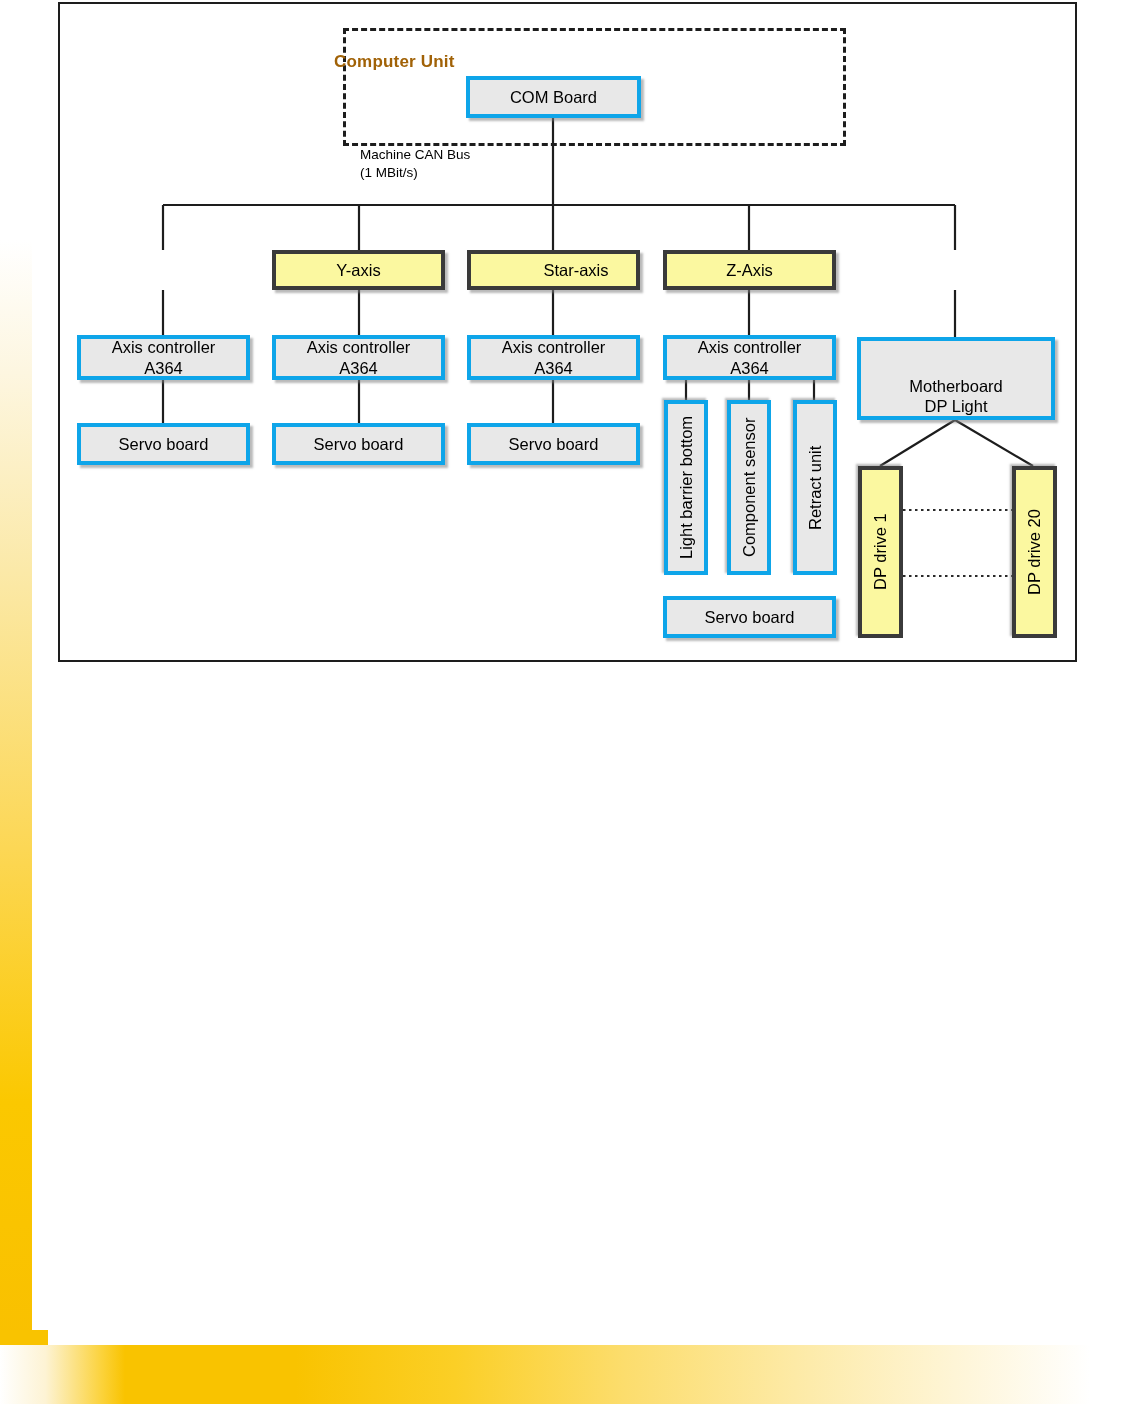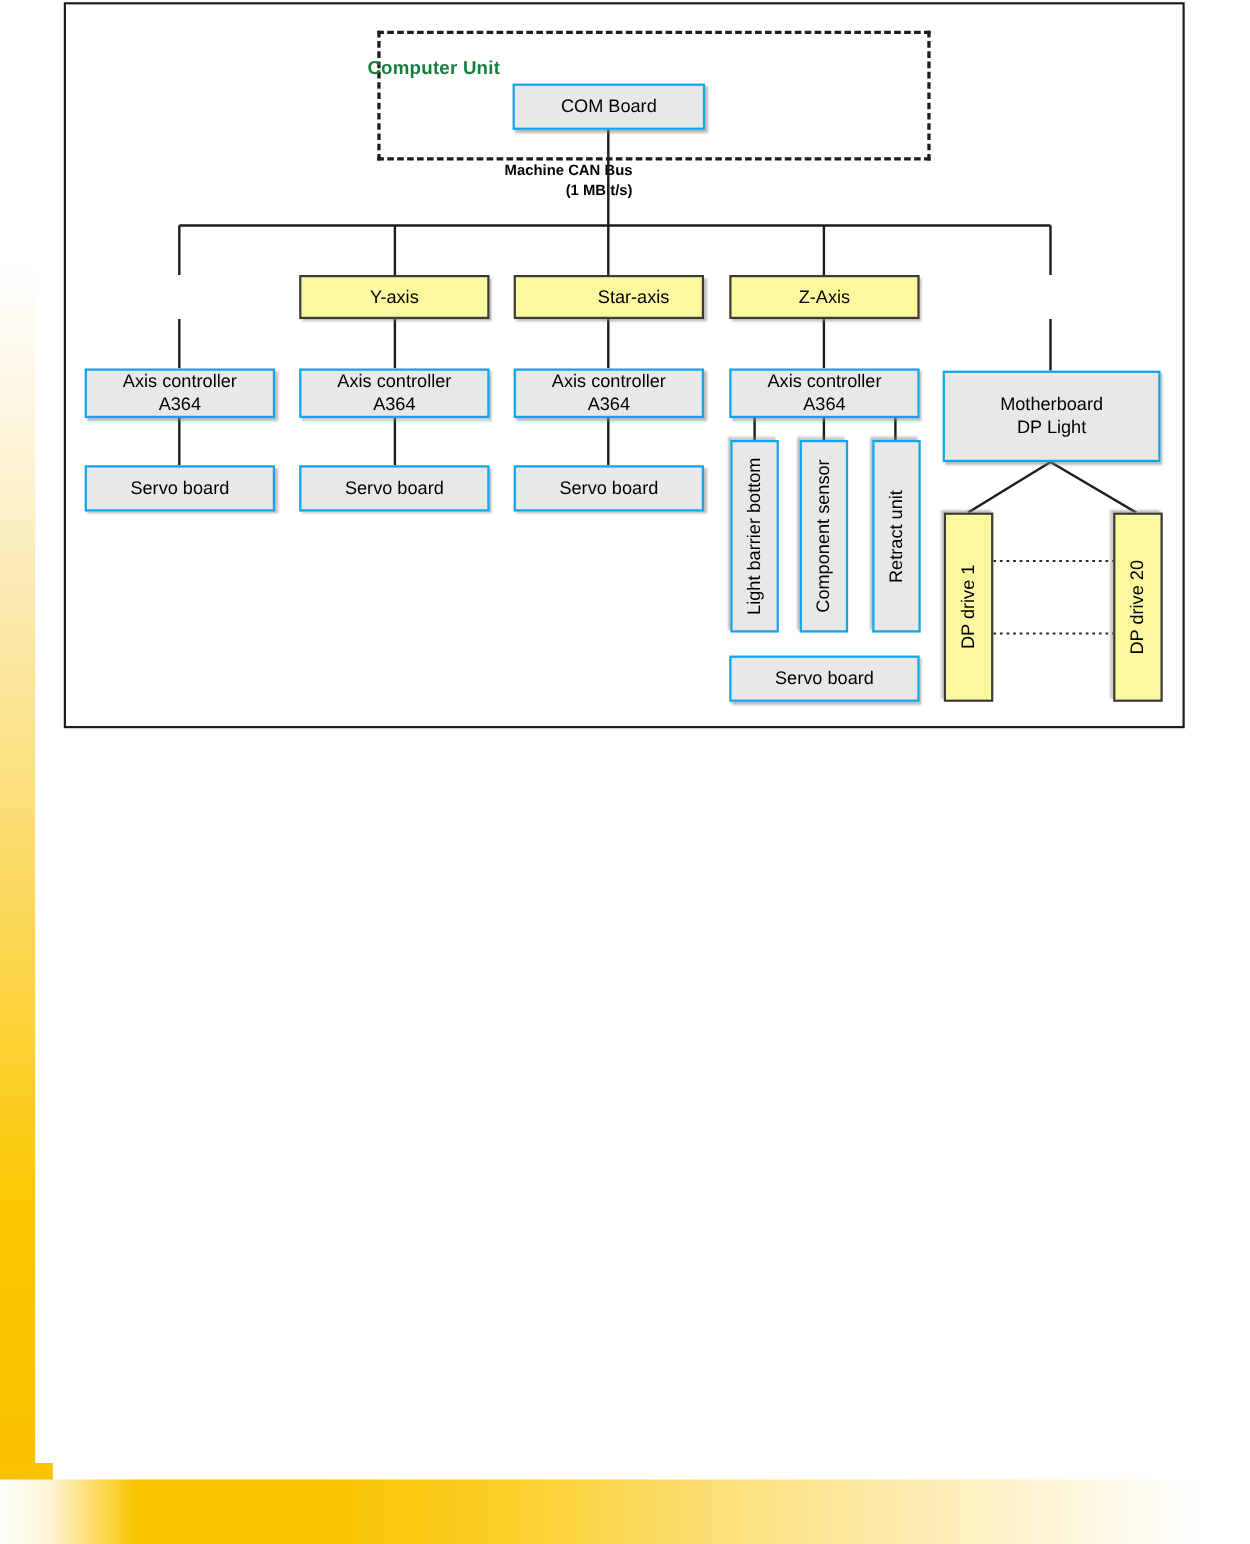--- a/index.html
+++ b/index.html
@@ -81,53 +81,53 @@
     height: 118px;
     border: 3px dashed #1d1d1d;
     box-sizing: border-box;
   }
   #computer-unit-label {
     position: absolute;
     left: 334px;
     top: 52px;
     font-size: 17px;
     font-weight: bold;
-    color: #15803d;
+    color: #a16207;
     letter-spacing: 0.2px;
   }
 
   
   #bus-caption {
     position: absolute;
     left: 360px;
     top: 146px;
     width: 215px;
-    text-align: right;
+    text-align: left;
     font-size: 13.5px;
-    font-weight: bold;
+    font-weight: normal;
     line-height: 1.35;
     color: #000000;
   }
   #bus-caption div { white-space: nowrap; }
 
   
   #connectors {
     position: absolute;
     left: 0;
     top: 0;
     width: 1136px;
     height: 1404px;
     pointer-events: none;
   }
 
   
   .node {
     position: absolute;
     box-sizing: border-box;
-    border: 2px solid #0ea5e9;
+    border: 4px solid #0ea5e9;
     display: flex;
     align-items: center;
     justify-content: center;
     text-align: center;
     font-size: 16.5px;
     color: #000000;
     line-height: 1.22;
     box-shadow: 2.5px 2.5px 2px rgba(130,130,130,0.55);
   }
   .node.grey {
@@ -230,21 +230,21 @@
   </div>
   <div class="node grey" style="left:467px; top:335px; width:173px; height:45px; flex-direction:column;">
     <span class="lbl">Axis controller</span>
     <span class="lbl2">A364</span>
   </div>
   <div class="node grey" style="left:663px; top:335px; width:173px; height:45px; flex-direction:column;">
     <span class="lbl">Axis controller</span>
     <span class="lbl2">A364</span>
   </div>
 
-  <div class="node grey" style="left:857px; top:337px; width:198px; height:83px; flex-direction:column;">
+  <div class="node grey" style="left:857px; top:337px; width:198px; height:83px; flex-direction:column;justify-content:flex-end;">
     <span class="lbl">Motherboard</span>
     <span class="lbl2">DP Light</span>
   </div>
 
   <div class="node grey" style="left:77px; top:423px; width:173px; height:42px;">
     <span class="lbl">Servo board</span>
   </div>
   <div class="node grey" style="left:272px; top:423px; width:173px; height:42px;">
     <span class="lbl">Servo board</span>
   </div>

